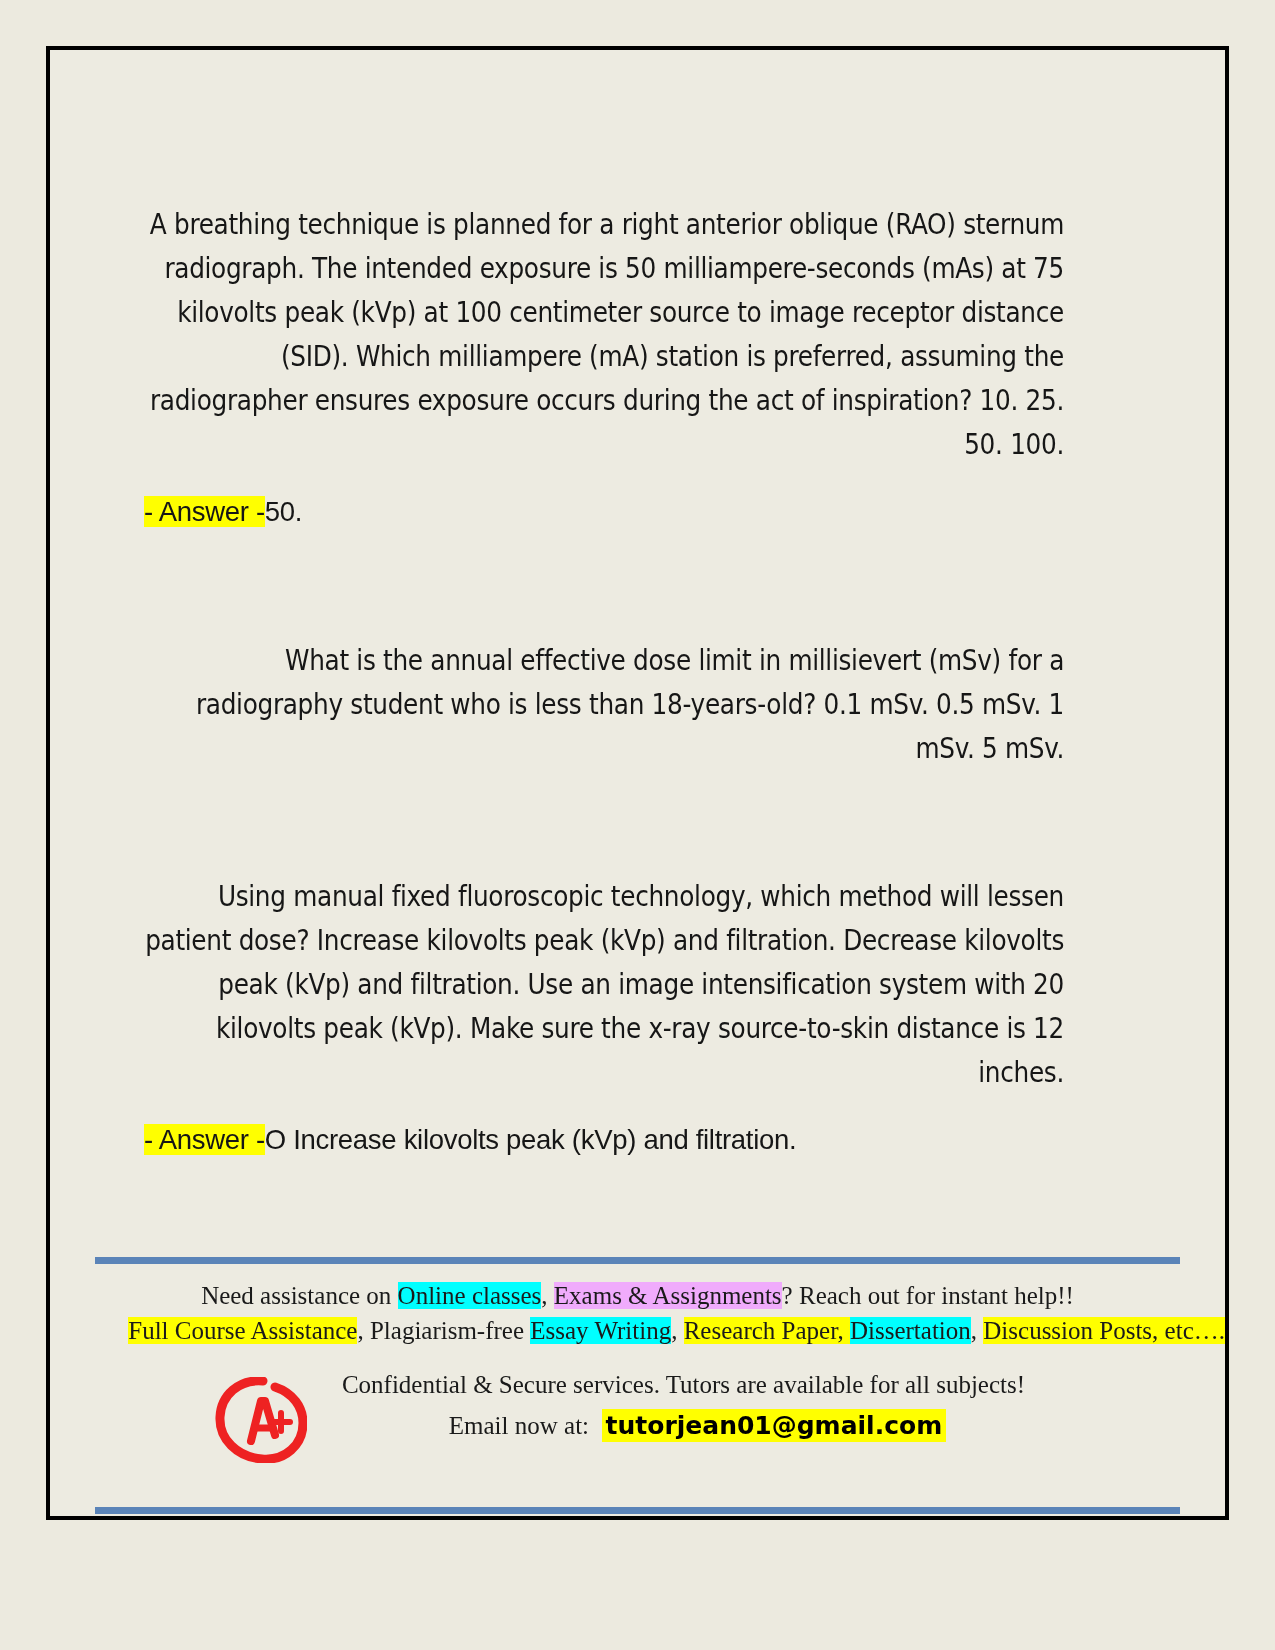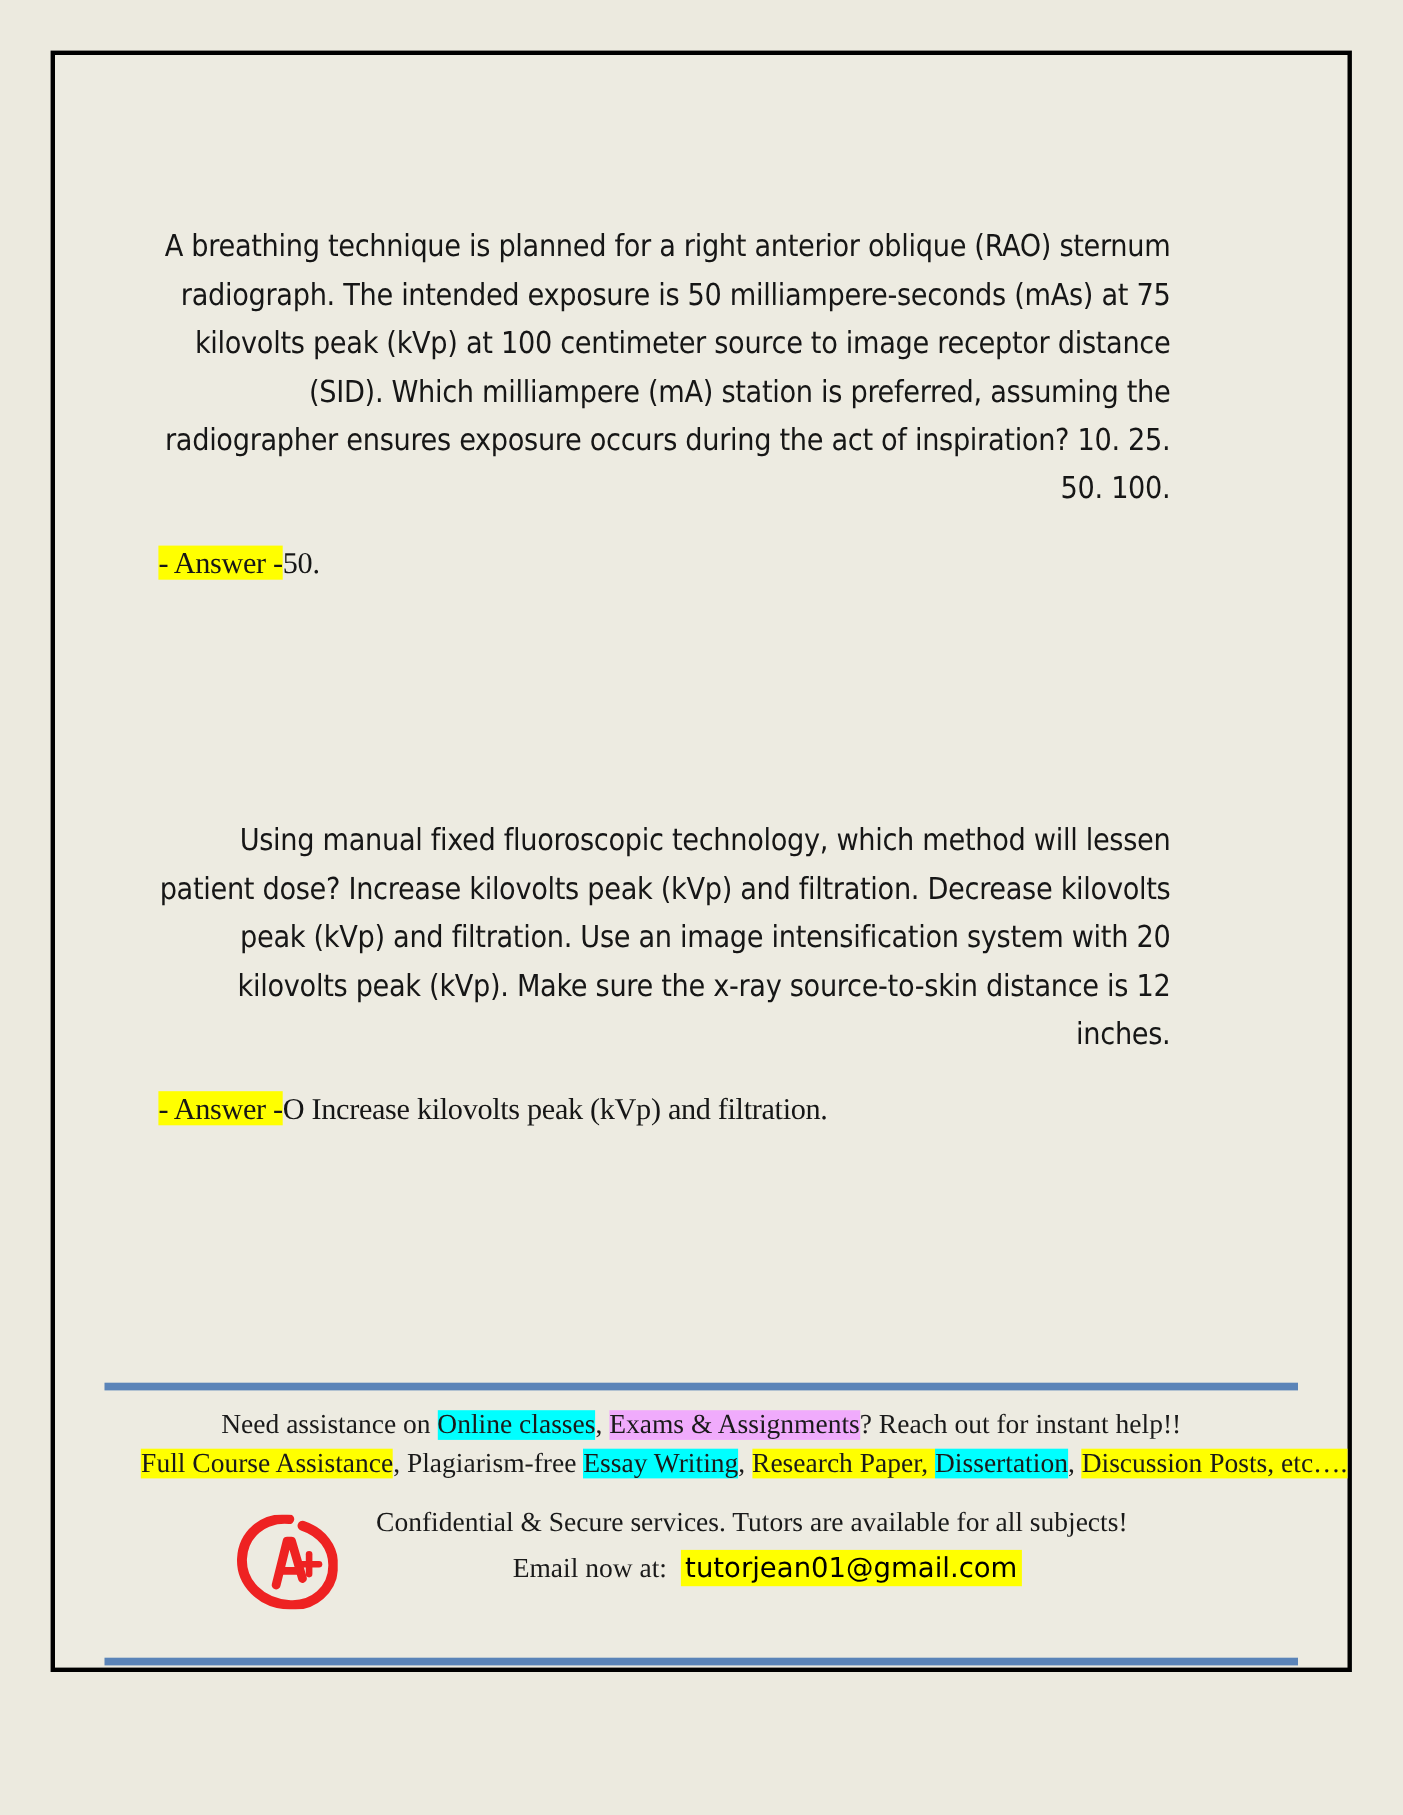--- a/index.html
+++ b/index.html
@@ -41,21 +41,21 @@
     font-family: "DejaVu Sans", sans-serif;
     font-size: 27.5px;
     line-height: 44px;
     color: #161616;
     letter-spacing: -0.3px;
     font-stretch: condensed;
     text-align: right;
   }
 
   .answer-line {
-    font-family: Liberation Serif, serif;
+    font-family: Liberation Sans, sans-serif;
     font-size: 27.5px;
     line-height: 44px;
     color: #161616;
     letter-spacing: -0.3px;
     margin-top: 24px;
   }
 
   .hl-yellow {
     background: #FFFF00;
   }
@@ -125,21 +125,21 @@
 
   .f-email {
     text-align: center;
     font-size: 25px;
     margin-top: 12px;
     padding-left: 120px;
   }
 
   .email-addr {
     font-family: "DejaVu Sans", sans-serif;
-    font-weight: normal;
+    font-weight: bold;
     font-size: 25px;
     background: #FFFF00;
     padding: 2px 4px;
     color: #000;
   }
 
   .rule-bottom-wrap {
     margin-top: 26px;
   }
 </style>
@@ -151,20 +151,21 @@
   <div id="content">
 
     <div class="qblock">
       <div class="qtext">A breathing technique is planned for a right anterior oblique (RAO) sternum radiograph. The intended exposure is 50 milliampere-seconds (mAs) at 75 kilovolts peak (kVp) at 100 centimeter source to image receptor distance (SID). Which milliampere (mA) station is preferred, assuming the radiographer ensures exposure occurs during the act of inspiration? 10. 25. 50. 100.</div>
       <div class="answer-line"><span class="hl-yellow">- Answer -</span><span>50.</span></div>
     </div>
 
     <div class="gap-xl"></div>
 
     <div class="qblock">
+      <div class="qtext">What is the annual effective dose limit in millisievert (mSv) for a radiography student who is less than 18-years-old? 0.1 mSv. 0.5 mSv. 1 mSv. 5 mSv.</div>
     </div>
 
     <div class="gap-xl"></div>
 
     <div class="qblock">
       <div class="qtext">Using manual fixed fluoroscopic technology, which method will lessen patient dose? Increase kilovolts peak (kVp) and filtration. Decrease kilovolts peak (kVp) and filtration. Use an image intensification system with 20 kilovolts peak (kVp). Make sure the x-ray source-to-skin distance is 12 inches.</div>
       <div class="answer-line"><span class="hl-yellow">- Answer -</span><span>O Increase kilovolts peak (kVp) and filtration.</span></div>
     </div>
 
   </div>

